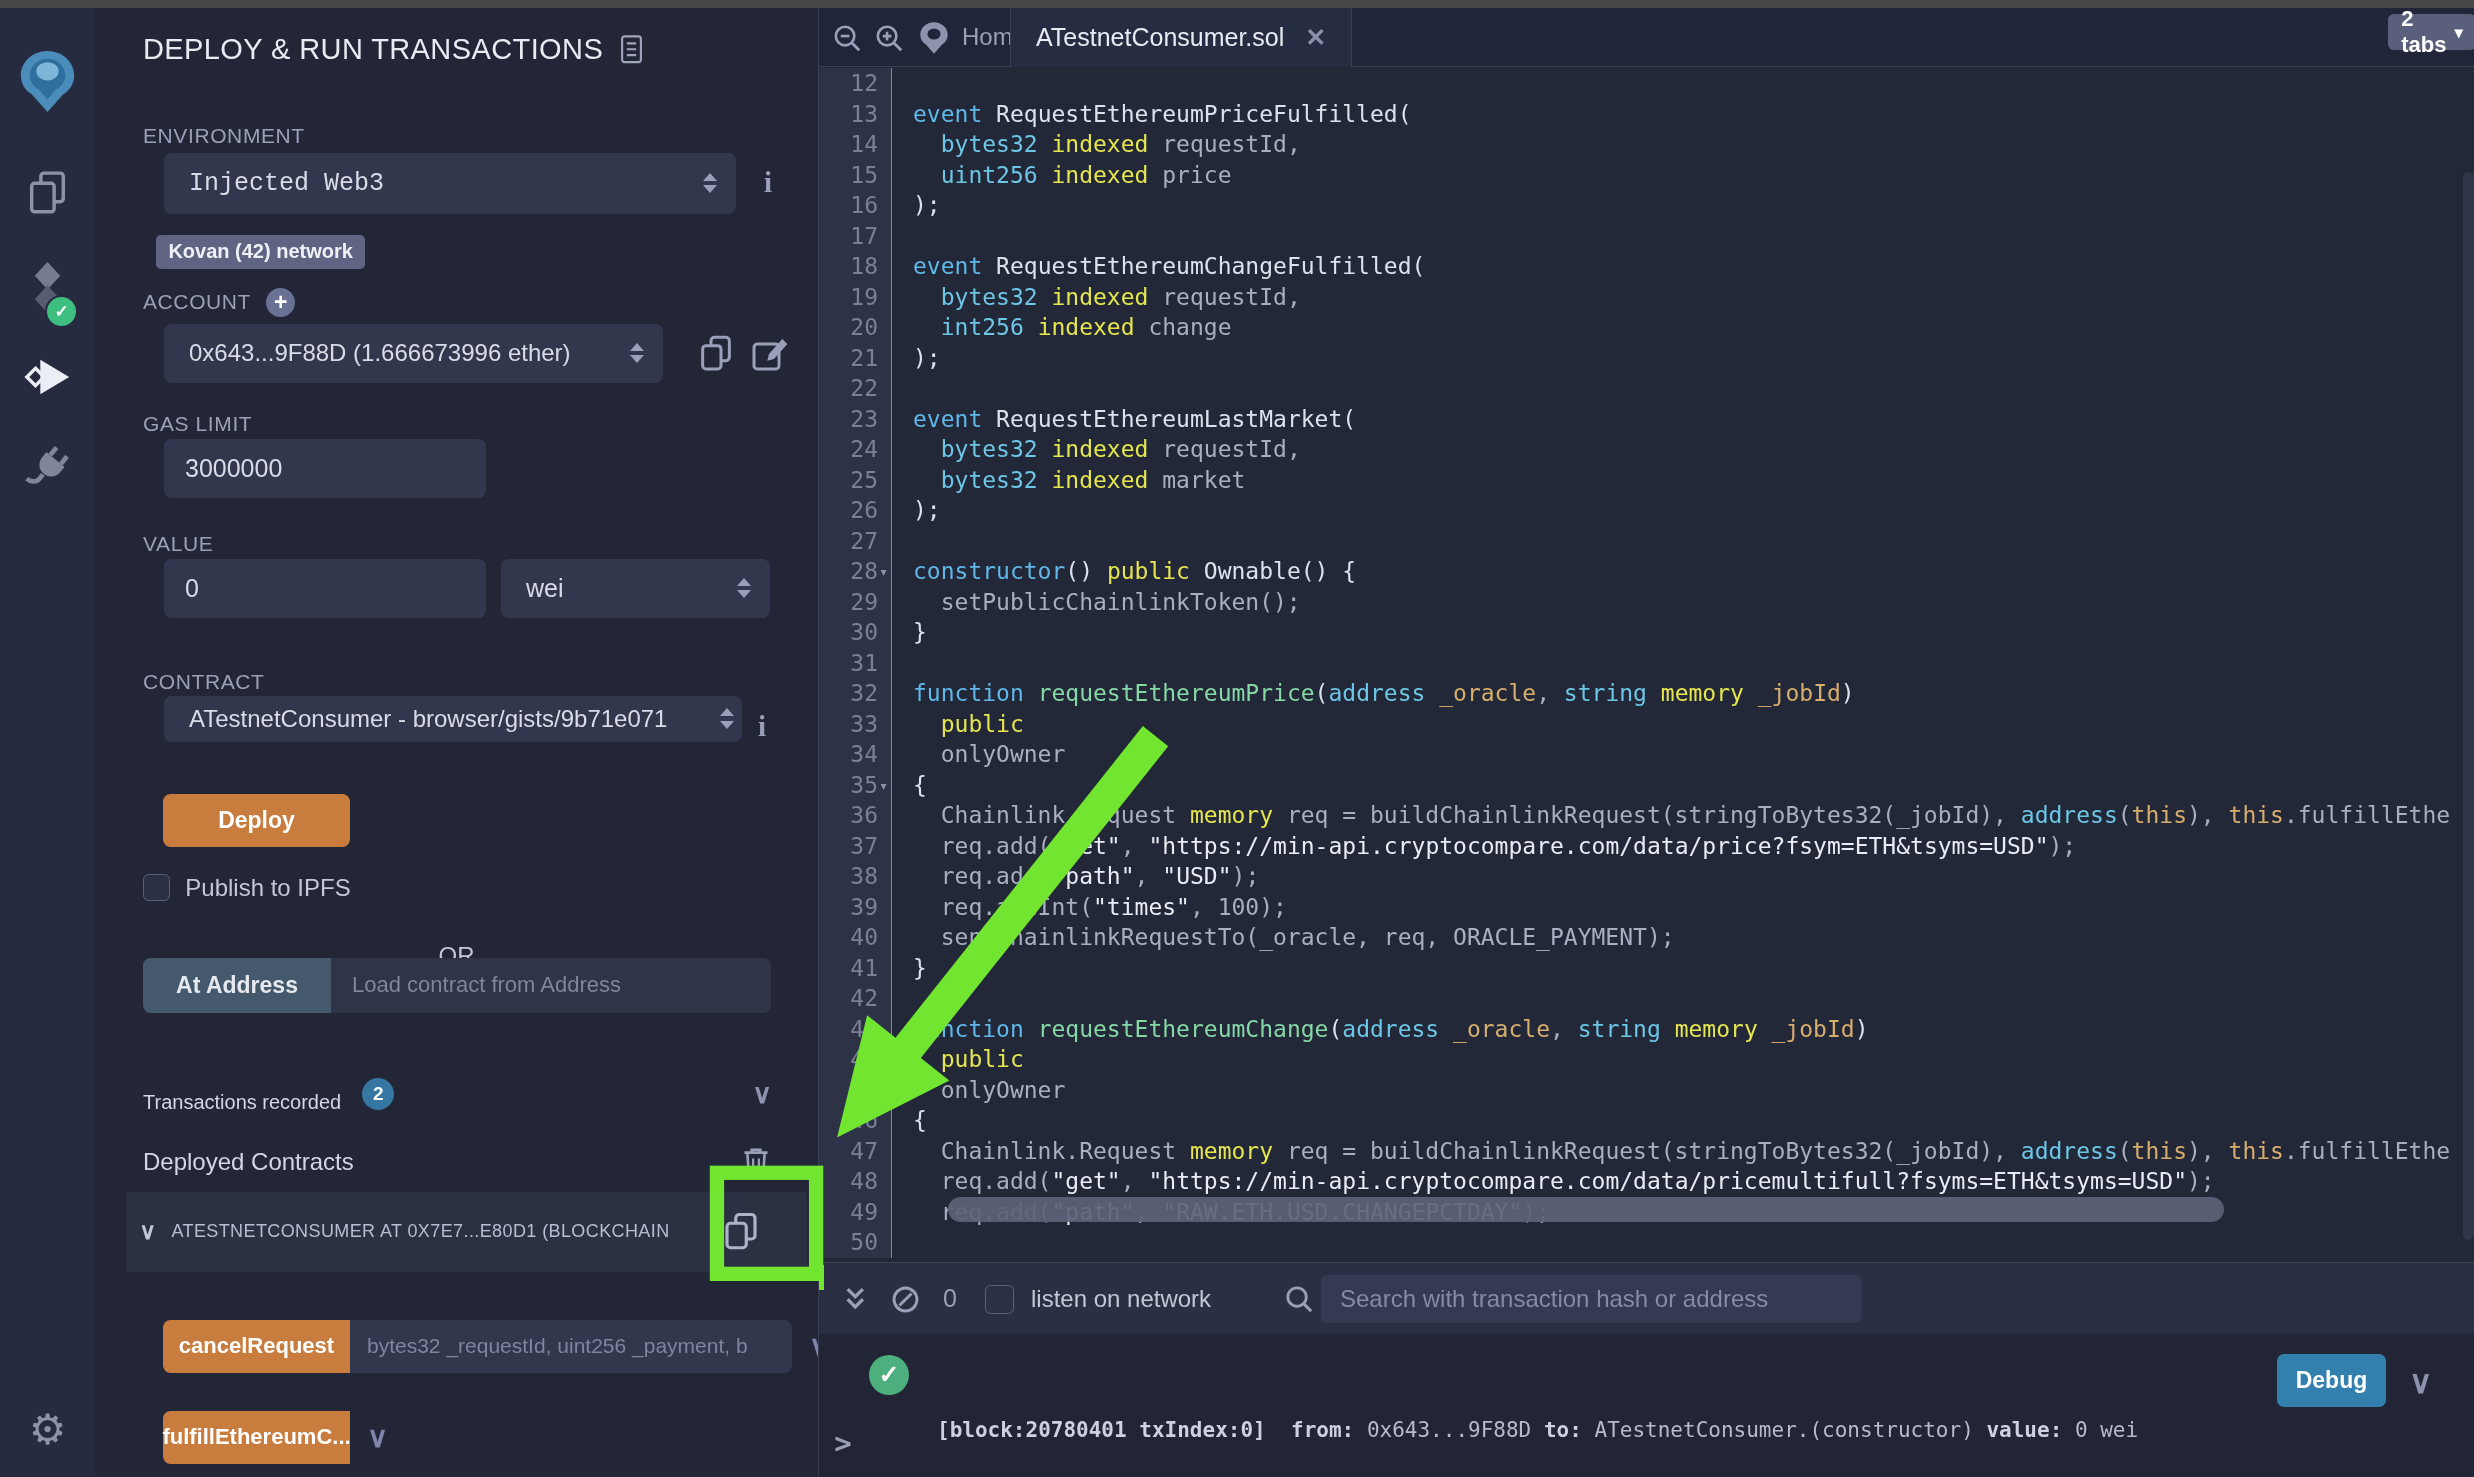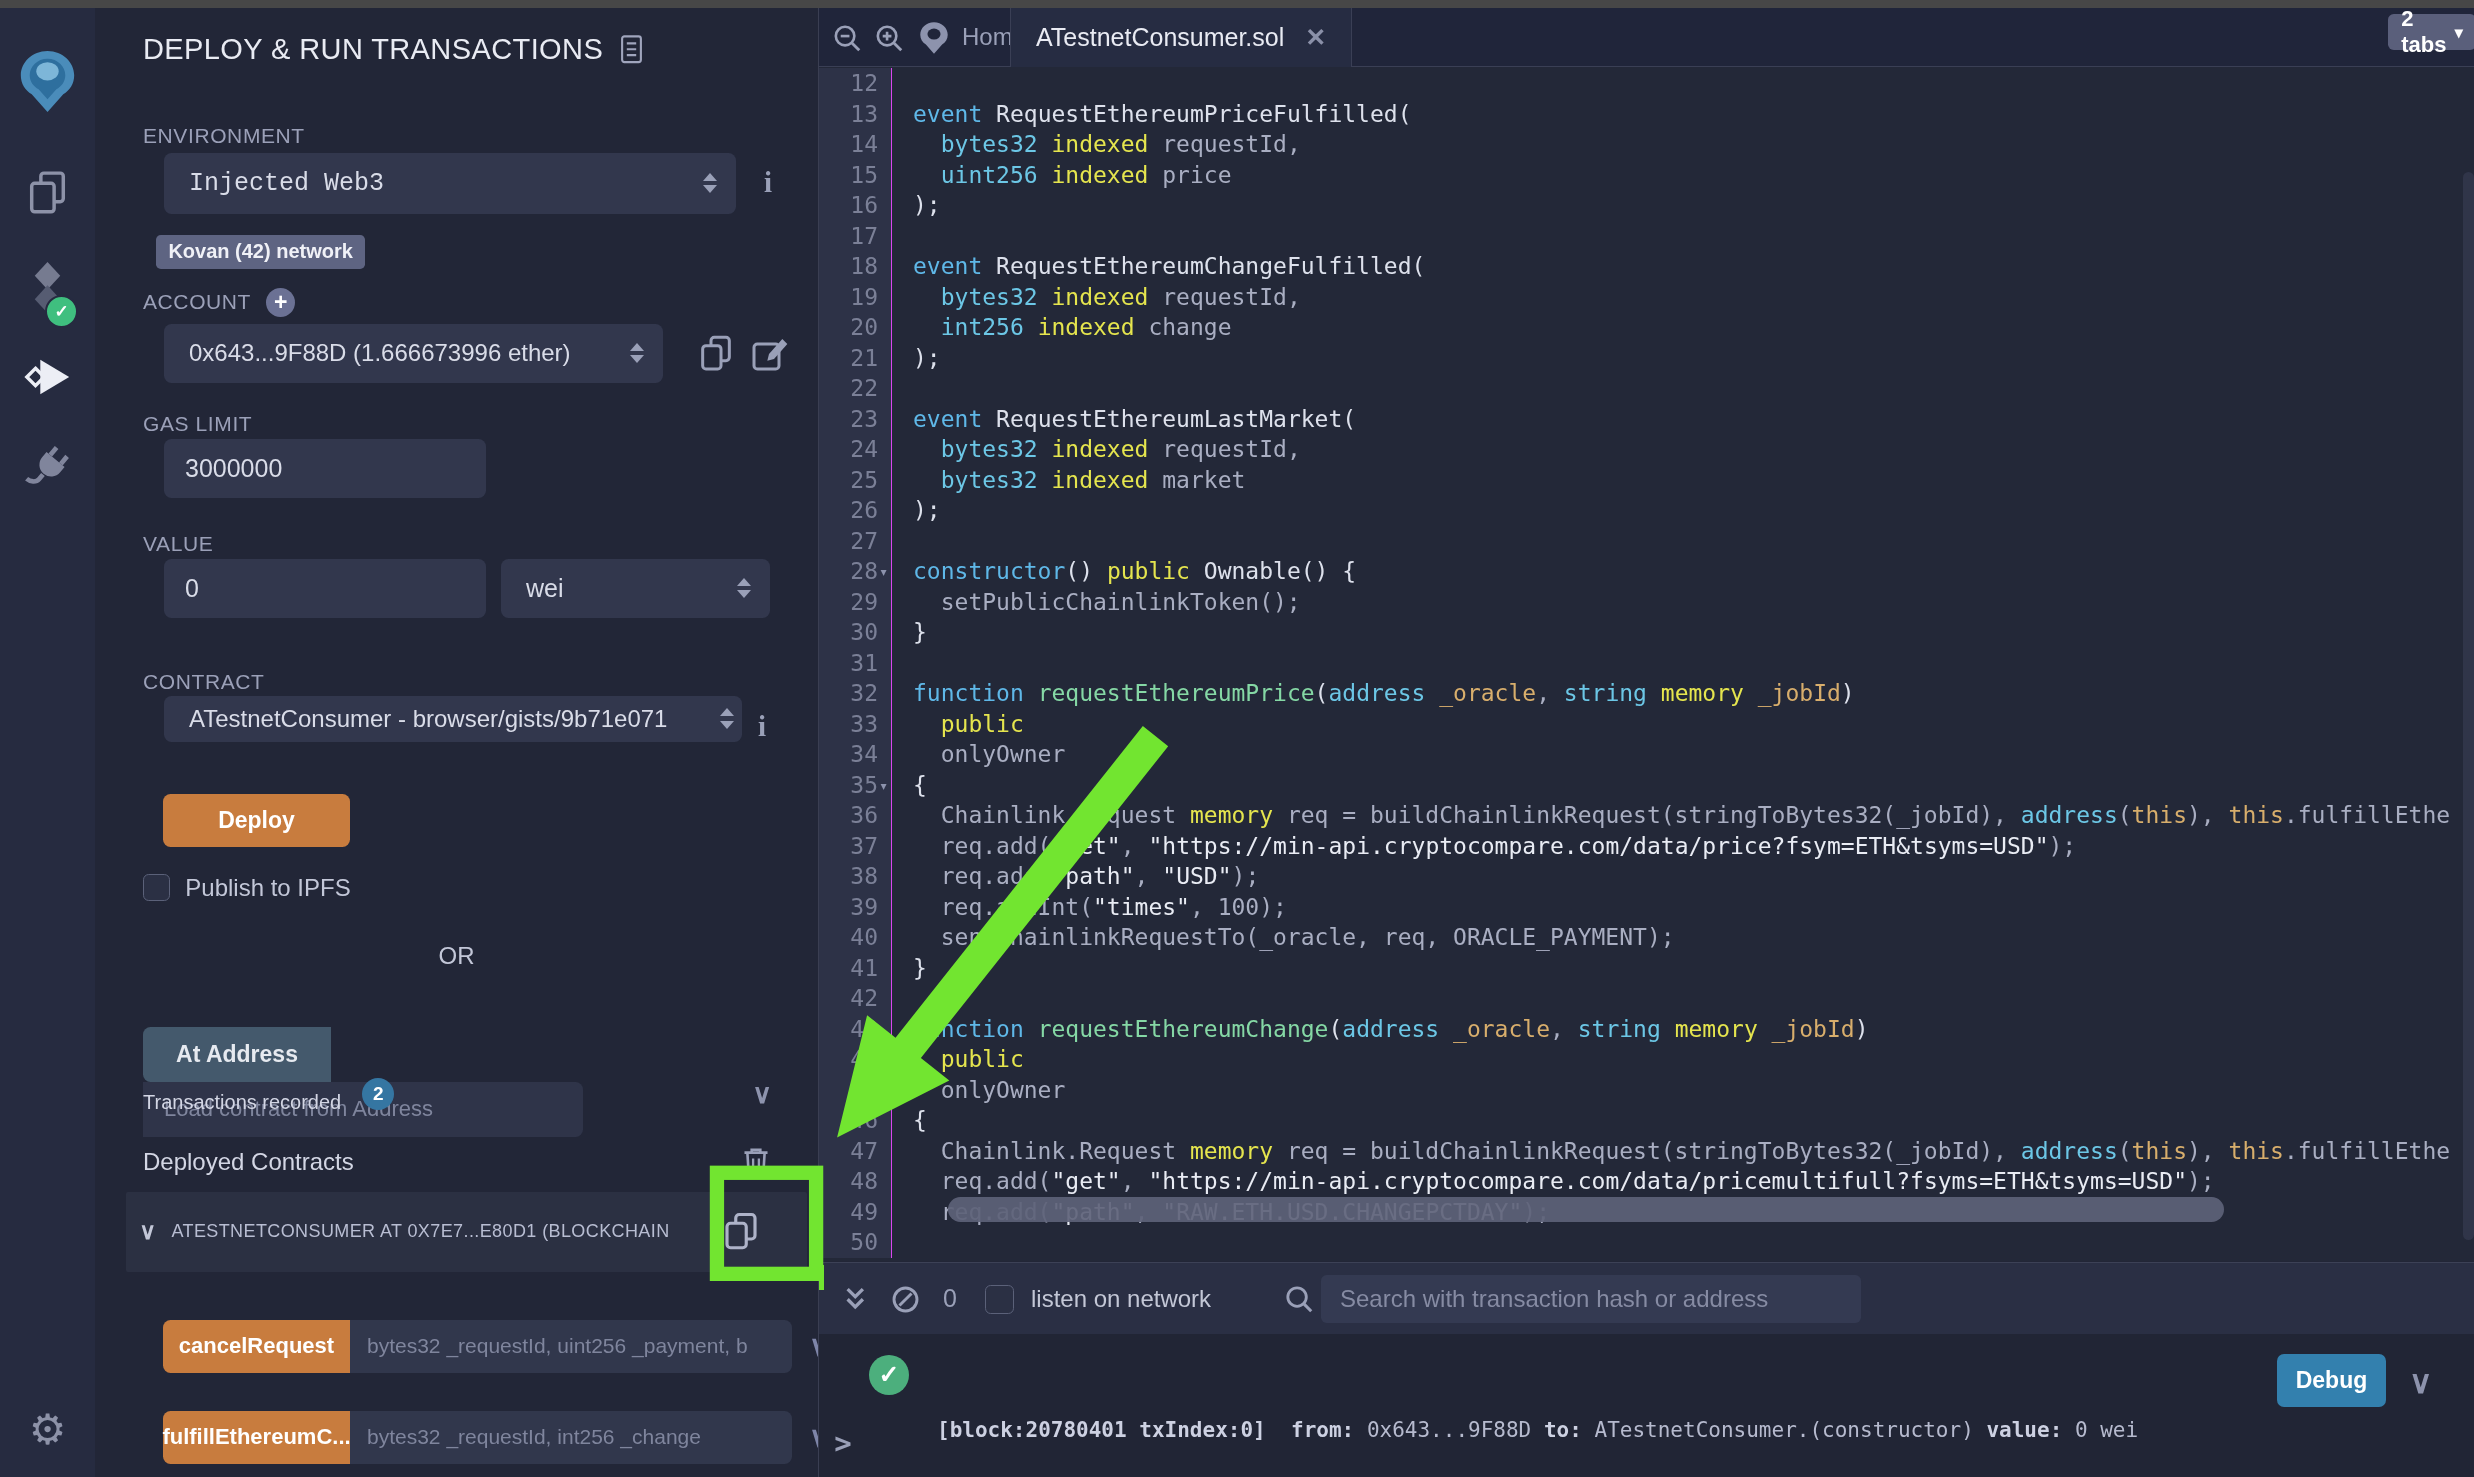--- a/index.html
+++ b/index.html
@@ -209,21 +209,21 @@
 
     <button class="abs btn-orange" style="left:48px;top:786px;width:187px;height:53px;">Deploy</button>
 
     <div class="abs" style="left:48px;top:866px;display:flex;align-items:center;gap:15.3px;">
       <span class="checkbox"></span>
       <span style="color:#c3c7d8;font-size:24px;">Publish to IPFS</span>
     </div>
 
     <div class="abs" style="left:0;top:934px;width:723px;text-align:center;color:#c3c7d8;font-size:24px;">OR</div>
 
-    <div class="abs" style="left:48px;top:1019px;display:flex;flex-direction:column;">
+    <div class="abs" style="left:48px;top:950px;display:flex;">
       <button class="slate-btn" style="width:188px;height:55px;">At Address</button>
       <input class="inp" style="width: 440px; height: 55px; border-radius: 0px 7.6px 7.6px 0px; background: rgb(47, 52, 73); font-size: 22px;" placeholder="Load contract from Address">
     </div>
 
     <div class="abs" style="left:48px;top:1066px;width:629px;display:flex;align-items:center;">
       <span style="color:#d3d6e4;font-size:20px;margin-top:17px;">Transactions recorded</span>
       <span class="cbadge" style="margin-left:21px;">2</span>
       <span class="chev" style="margin-left:auto;font-size:27px;">∨</span>
     </div>
 
@@ -246,21 +246,20 @@
     </div>
 
     <div class="abs" style="left:48px;top:1312px;display:flex;align-items:center;">
       <button class="btn-orange" style="width:187px;height:53px;border-radius:7.6px 0 0 7.6px;font-size:22px;">cancelRequest</button>
       <input class="fn-input" style="width: 442px; height: 53px;" placeholder="bytes32 _requestId, uint256 _payment, b">
       <span class="chev" style="margin-left:17px;font-size:29px;color:#7e85a8;">∨</span>
     </div>
 
     <div class="abs" style="left:48px;top:1403px;display:flex;align-items:center;">
       <button class="btn-orange" style="width:187px;height:53px;border-radius:7.6px 0 0 7.6px;font-size:22px;">fulfillEthereumC...</button>
-      <input class="fn-input" style="width: 442px; height: 53px;" placeholder="bytes32 _requestId, int256 _change">
       <span class="chev" style="margin-left:17px;font-size:29px;color:#7e85a8;">∨</span>
     </div>
   </div>
 
   <div id="main" class="abs">
 
     <div id="tabbar" class="abs">
       <svg class="tb-ico" style="left:13.3px;" width="30.5" height="30.5" viewBox="0 0 28 28">
         <circle cx="12" cy="12" r="8.5" fill="none" stroke="#9aa0b8" stroke-width="2.4"></circle>
         <path d="M18.5 18.5 L25 25" stroke="#9aa0b8" stroke-width="2.6"></path>

